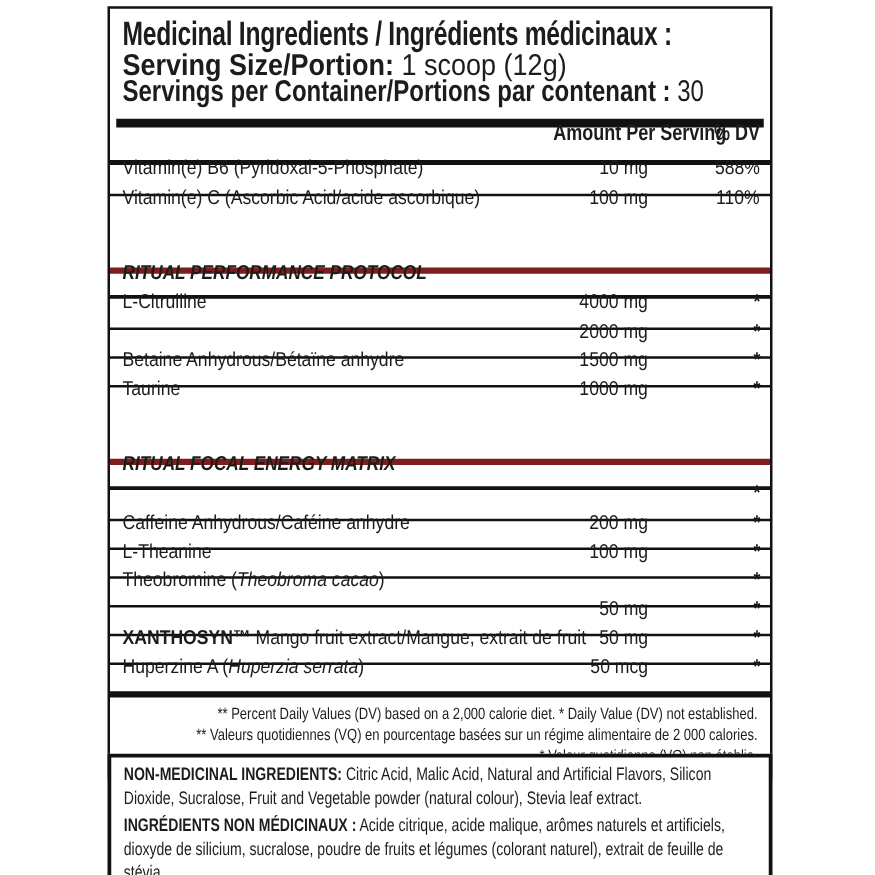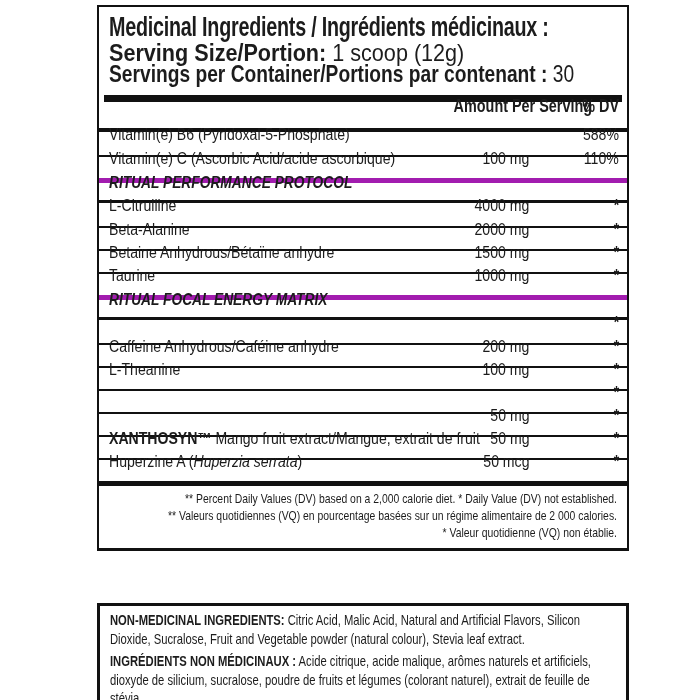--- a/index.html
+++ b/index.html
@@ -1,20 +1,20 @@
 <!DOCTYPE html>
 <html><head>
 <meta charset="utf-8">
 <style>
   * { margin:0; padding:0; box-sizing:border-box; }
   html,body { width:700px; height:700px; background:#fff; overflow:hidden;
     font-family:"Liberation Sans", sans-serif; color:#1c1c1c; }
   .stage { position:relative; width:700px; height:700px; background:#fff; }
 
-  .panel { position:absolute; left:97px; width:532px; background:#fff;
+  .panel { position:absolute; left:86px; width:532px; background:#fff;
     border:2px solid #111; }
   .main-panel { top:5px; border-bottom-width:3px; }
   .bottom-panel { top:603px; border-width:3px; border-bottom-width:4px; padding:5px 10px 6px; }
 
   
   .cx   { display:inline-block; white-space:nowrap; transform:scaleX(var(--sx,1)); transform-origin:0 50%; }
   .cx-r { display:inline-block; white-space:nowrap; transform:scaleX(var(--sx,1)); transform-origin:100% 50%; }
   .wsq  { transform:scaleX(var(--sx,1)); transform-origin:0 0; }
 
   .head { padding:6px 10px 11px; }
@@ -26,22 +26,22 @@
   .bar7 { height:7px; background:#111; margin:0 5px; }
 
   .row { display:flex; align-items:center; padding:0 8px 17px 10px;justify-content:flex-end; }
   .colhead { height:30px; border-bottom:4px solid #111; font-weight:bold; font-size:18px; }
   .c-name { flex:1; min-width:0; }
   .c-amt  { width:110px; text-align:right; }
   .c-dv   { width:90px;  text-align:right; }
 
   .item { height:23px; border-top:2px solid #111; font-size:16px; }
   .item.nt { border-top:none; }
-  .section { height:19px; border-top:5px solid #a21caf; border-bottom:3px solid #111;
-    font-size:16px; font-weight:bold; font-style:italic; }
+  .section { height:19px; border-top:5px solid #7f1d1d; border-bottom:3px solid #111;
+    font-size:16px; font-weight:bold; font-style:italic;margin-top:36px; }
   .item .c-name .cx { --sx:.88; }
   .section .c-name .cx { --sx:.86; }
   .item .cx-r { --sx:.88; font-size:16px; }
   .colhead .cx-r { --sx:.8; }
   .dv-star { font-weight:bold; }
   .np-i { font-style:italic; } .np-b { font-weight:bold; }
 
   .footnotes { border-top:5px solid #111; padding:4px 10px 7px;text-align:right; }
   .footnotes .wsq { width:635px; --sx:.8; font-size:13px; line-height:17px; white-space:nowrap; }
 
@@ -65,37 +65,37 @@
 
     <div class="row colhead">
       <span class="c-name"></span>
       <span class="c-amt"><span class="cx-r">Amount Per Serving</span></span>
       <span class="c-dv"><span class="cx-r">% DV</span></span>
     </div>
 
     <div id="rows">
         <div class="row item nt">
           <span class="c-name"><span class="cx"><span>Vitamin(e) B6 (Pyridoxal-5-Phosphate)</span></span></span>
+          <span class="c-amt"><span class="cx-r">10 mg</span></span>
           <span class="c-dv"><span class="cx-r">588%</span></span>
         </div>
         <div class="row item">
           <span class="c-name"><span class="cx"><span>Vitamin(e) C (Ascorbic Acid/acide ascorbique)</span></span></span>
           <span class="c-amt"><span class="cx-r">100 mg</span></span>
           <span class="c-dv"><span class="cx-r">110%</span></span>
         </div>
         <div class="row section">
           <span class="c-name"><span class="cx"><span>RITUAL PERFORMANCE PROTOCOL</span></span></span>
         </div>
         <div class="row item nt">
           <span class="c-name"><span class="cx"><span>L-Citrulline</span></span></span>
           <span class="c-amt"><span class="cx-r">4000 mg</span></span>
           <span class="c-dv"><span class="cx-r dv-star">*</span></span>
         </div>
         <div class="row item">
-          <span class="c-name"><span class="cx"><span>Beta-Alanine</span></span></span>
           <span class="c-amt"><span class="cx-r">2000 mg</span></span>
           <span class="c-dv"><span class="cx-r dv-star">*</span></span>
         </div>
         <div class="row item">
           <span class="c-name"><span class="cx"><span>Betaine Anhydrous/Bétaïne anhydre</span></span></span>
           <span class="c-amt"><span class="cx-r">1500 mg</span></span>
           <span class="c-dv"><span class="cx-r dv-star">*</span></span>
         </div>
         <div class="row item">
           <span class="c-name"><span class="cx"><span>Taurine</span></span></span>
@@ -112,20 +112,21 @@
           <span class="c-name"><span class="cx"><span>Caffeine Anhydrous/Caféine anhydre</span></span></span>
           <span class="c-amt"><span class="cx-r">200 mg</span></span>
           <span class="c-dv"><span class="cx-r dv-star">*</span></span>
         </div>
         <div class="row item">
           <span class="c-name"><span class="cx"><span>L-Theanine</span></span></span>
           <span class="c-amt"><span class="cx-r">100 mg</span></span>
           <span class="c-dv"><span class="cx-r dv-star">*</span></span>
         </div>
         <div class="row item">
+          <span class="c-name"><span class="cx"><span>Theobromine (</span><span class="np-i">Theobroma cacao</span><span>)</span></span></span>
           <span class="c-dv"><span class="cx-r dv-star">*</span></span>
         </div>
         <div class="row item">
           <span class="c-amt"><span class="cx-r">50 mg</span></span>
           <span class="c-dv"><span class="cx-r dv-star">*</span></span>
         </div>
         <div class="row item">
           <span class="c-name"><span class="cx"><span class="np-b">XANTHOSYN™</span><span> Mango fruit extract/Mangue, extrait de fruit</span></span></span>
           <span class="c-amt"><span class="cx-r">50 mg</span></span>
           <span class="c-dv"><span class="cx-r dv-star">*</span></span>

